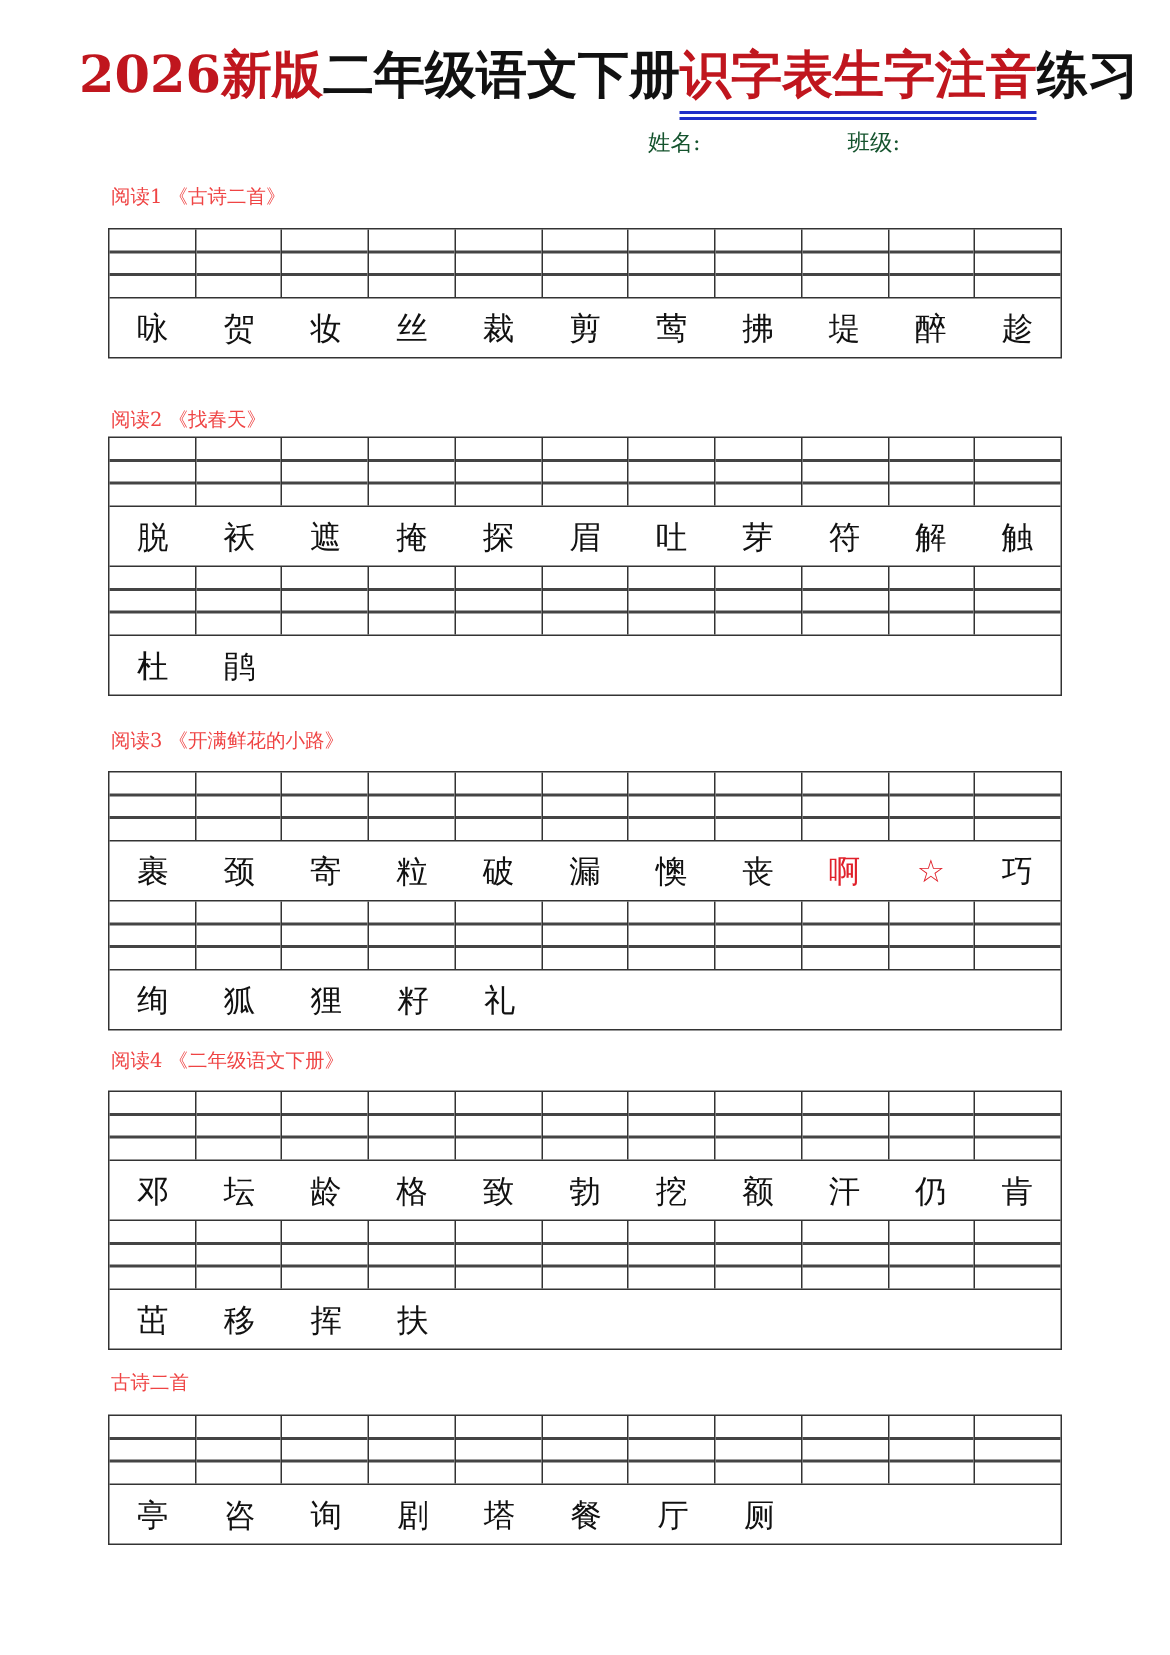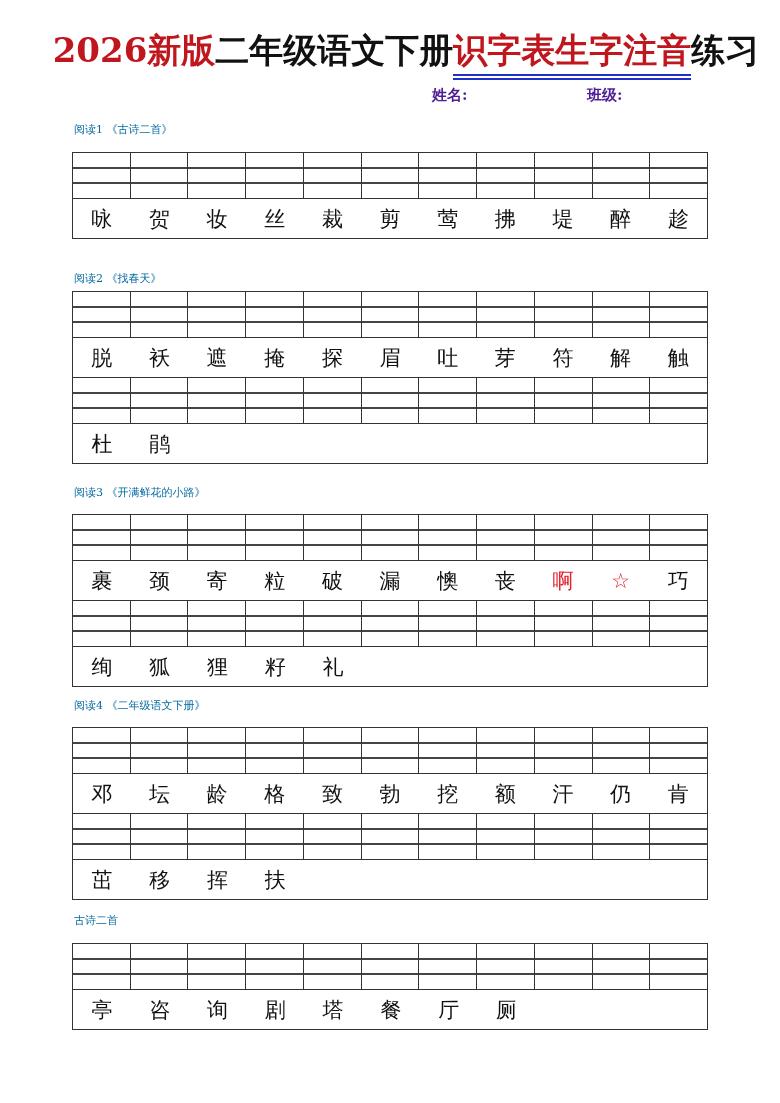--- a/index.html
+++ b/index.html
@@ -5,43 +5,43 @@
   html, body { margin:0; padding:0; background:#ffffff; }
   body { width:780px; height:1103px; position:relative; overflow:hidden;
          font-family:"DejaVu Serif","Liberation Serif",serif; }
   .title { position:absolute; left:16px; top:28px; width:780px; text-align:center;
            font-size:34px; font-weight:bold; letter-spacing:0px; line-height:44px; white-space:nowrap; }
   .title .red { color:#c0161e; }
   .title .black { color:#111111; }
   .title .ul { color:#c0161e; position:relative; display:inline-block; }
   .title .ul::after { content:""; position:absolute; left:0; right:0; bottom:-8px; height:2px;
            background:#1f2fc8; box-shadow:0 -4px 0 #1f2fc8; }
-  .meta { position:absolute; top:86px; font-size:15px; font-weight:bold; color:#4c1d95; }
-  .section-title { position:absolute; left:74px; font-size:11px; color:#0369a1; white-space:nowrap; }
+  .meta { position:absolute; top:86px; font-size:15px; font-weight:normal; color:#14532d; }
+  .section-title { position:absolute; left:74px; font-size:13px; color:#ef4444; white-space:nowrap; }
   .block { position:absolute; left:72px; width:636px; border:1.5px solid #333; box-sizing:border-box; }
   .pinyin { display:flex; height:45px; border-bottom:1.5px solid #333; }
   .pinyin .cell { flex:1; border-right:1.5px solid #333; position:relative; }
   .pinyin .cell:last-child { border-right:none; }
   .pinyin .cell::before, .pinyin .cell::after { content:""; position:absolute; left:0; right:0; height:1.5px; background:#444; }
   .pinyin .cell::before { top:14px; }
   .pinyin .cell::after { top:29px; }
   .hanzi { display:flex; height:39px; align-items:center; }
   .hanzi.bordered { border-bottom:1.5px solid #333; }
   .hanzi .ch { width:57.8px; text-align:center; font-size:21px; color:#111; }
   .hanzi .ch.hl { color:#e0202a; }
 </style>
 </head>
 <body>
 
 <div class="title">
   <span class="red">2026新版</span><span class="black">二年级语文下册</span><span class="ul">识字表生字注音</span><span class="black">练习</span>
 </div>
 
 <div class="meta" style="left:432px;">姓名:</div>
-<div class="meta" style="left:587px;">班级:</div>
+<div class="meta" style="left:565px;">班级:</div>
 
 <div id="sections">
     <div class="section-title" style="top: 122px;">阅读1 《古诗二首》</div>
     <div class="block" style="top: 152px;">
       <div class="pinyin">
         <div class="cell"></div>
         <div class="cell"></div>
         <div class="cell"></div>
         <div class="cell"></div>
         <div class="cell"></div>

